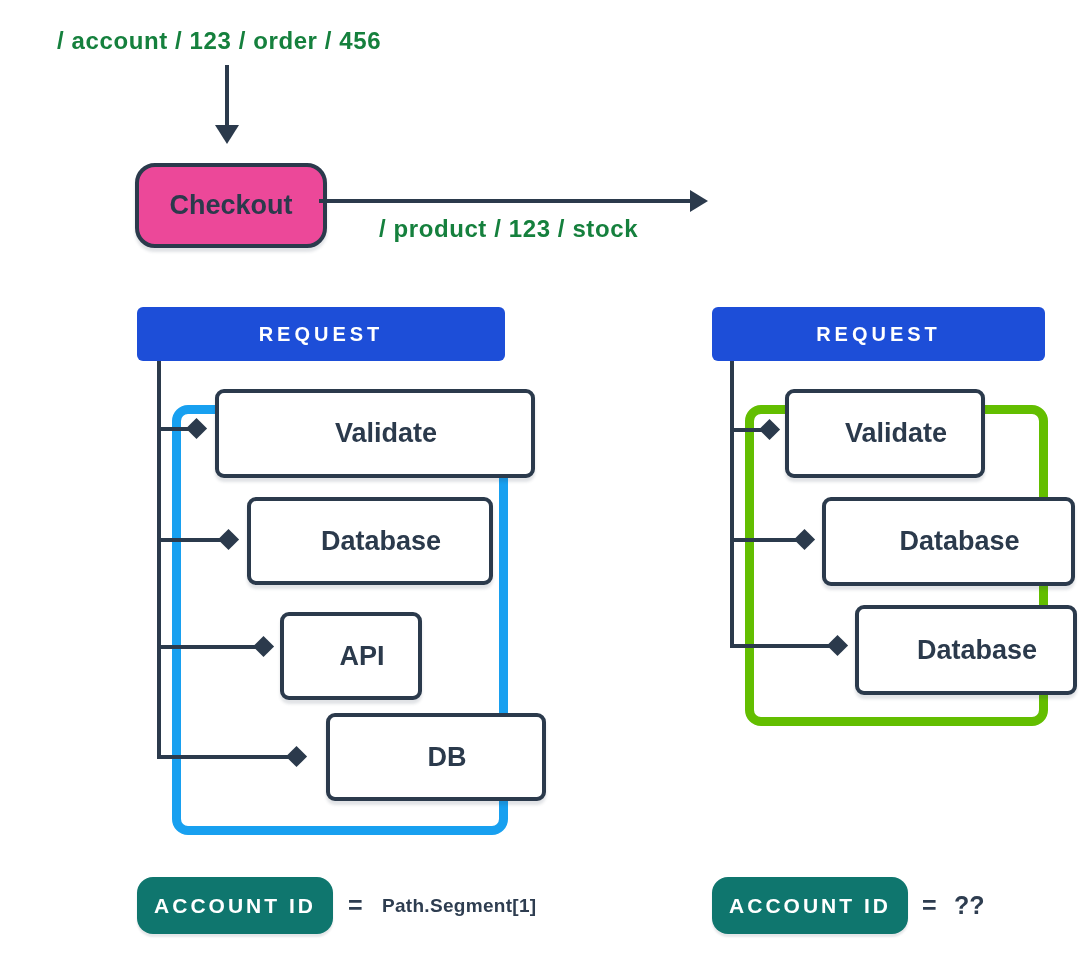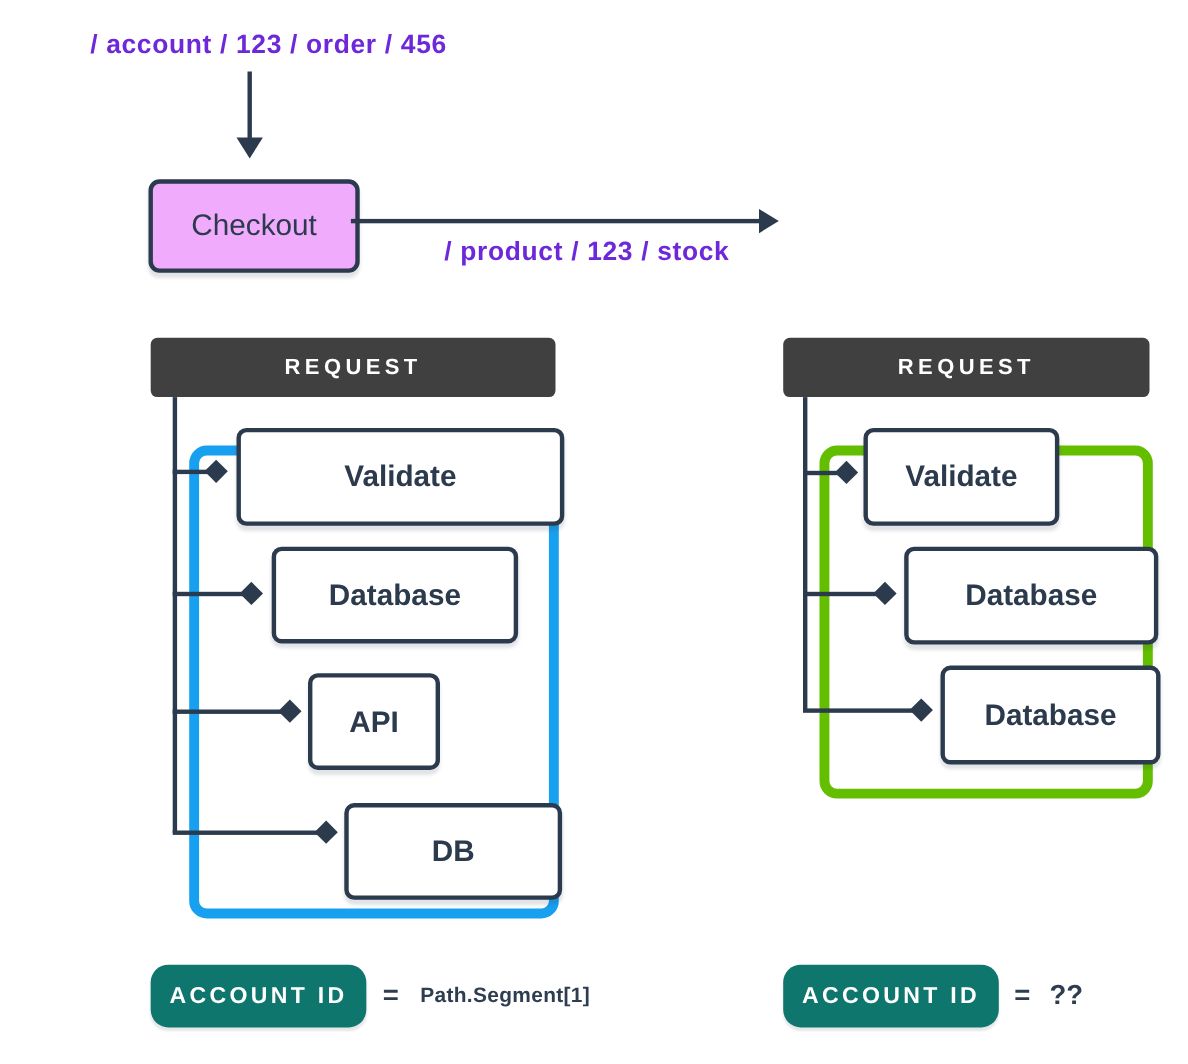--- a/index.html
+++ b/index.html
@@ -5,51 +5,51 @@
   html,body{margin:0;padding:0;background:#ffffff;}
   #stage{
     position:relative;width:1080px;height:967px;background:#ffffff;overflow:hidden;
     font-family:"Liberation Sans","DejaVu Sans",sans-serif;
     color:#2b3a4c;
   }
   .abs{position:absolute;}
 
   
   .path-label{
-    font-size:24px;font-weight:bold;letter-spacing:0.6px;color:#6d28d9;white-space:nowrap;margin-left:25px;
+    font-size:24px;font-weight:bold;letter-spacing:0.6px;color:#15803d;white-space:nowrap;
   }
   #incoming-path{left:57px;top:27px;}
   #outgoing-path{left:366px;top:215px;width:285px;text-align:center;}
 
   .node-box{
-    background:#f0abfc;border:4px solid #2b3a4c;border-radius:10px;
+    background:#ec4899;border:4px solid #2b3a4c;border-radius:20px;
     box-shadow:0 4px 3px rgba(43,58,76,.14);
     display:flex;align-items:center;justify-content:center;
-    font-size:27px;font-weight:normal;color:#2b3a4c;
+    font-size:27px;font-weight:bold;color:#2b3a4c;
   }
   #checkout-box{left:135px;top:163px;width:184px;height:77px;}
   #stock-box{left:708px;top:163px;width:185px;height:77px;}
 
   .dark-line{background:#2b3a4c;}
   #down-arrow-line{left:225px;top:65px;width:4px;height:62px;}
   #down-arrow-head{
     left:215px;top:125px;width:0;height:0;
     border-left:12px solid transparent;border-right:12px solid transparent;
     border-top:19px solid #2b3a4c;
   }
   #right-arrow-line{left:319px;top:199px;width:372px;height:4px;}
   #right-arrow-head{
     left:690px;top:190px;width:0;height:0;
     border-top:11px solid transparent;border-bottom:11px solid transparent;
     border-left:18px solid #2b3a4c;
   }
 
   
   .request-bar{
-    background:#404040;border-radius:6px;
+    background:#1d4ed8;border-radius:6px;
     display:flex;align-items:center;justify-content:center;
     color:#ffffff;font-size:20px;font-weight:bold;letter-spacing:4px;
   }
   #request-bar-left{left:137px;top:307px;width:368px;height:54px;}
   #request-bar-right{left:712px;top:307px;width:333px;height:54px;}
 
   
   .bracket{border-radius:16px;background:transparent;z-index:1;}
   #bracket-left{left:172px;top:405px;width:318px;height:412px;border:9px solid #18a0f0;}
   #bracket-right{left:745px;top:405px;width:285px;height:303px;border:9px solid #63be00;}
@@ -78,26 +78,26 @@
   #conn-r2{left:730px;top:538px;width:75px;}
   #dia-r2{left:797px;top:532px;}
   #conn-r3{left:730px;top:644px;width:108px;}
   #dia-r3{left:830px;top:638px;}
 
   
   .span-box{
     background:#ffffff;border:4px solid #2b3a4c;border-radius:9px;
     box-shadow:0 4px 3px rgba(43,58,76,.14);
     display:flex;align-items:center;justify-content:center;
-    font-size:27px;font-weight:bold;color:#2b3a4c;z-index:4;
+    font-size:27px;font-weight:bold;color:#2b3a4c;z-index:4;padding-left:22px;
   }
   #span-l1{left:215px;top:389px;width:290px;height:81px;}
   #span-l2{left:247px;top:497px;width:216px;height:80px;}
   #span-l3{left:280px;top:612px;width:112px;height:80px;}
-  #span-l4{left:313px;top:713px;width:190px;height:80px;margin-top:17px;}
+  #span-l4{left:326px;top:713px;width:190px;height:80px;}
   #span-r1{left:785px;top:389px;width:170px;height:81px;}
   #span-r2{left:822px;top:497px;width:223px;height:81px;}
   #span-r3{left:855px;top:605px;width:192px;height:82px;}
 
   
   .badge{
     background:#0f766e;border-radius:16px;
     display:flex;align-items:center;justify-content:center;
     color:#ffffff;font-size:21px;font-weight:bold;letter-spacing:3px;
     box-shadow:0 3px 2px rgba(43,58,76,.12);

